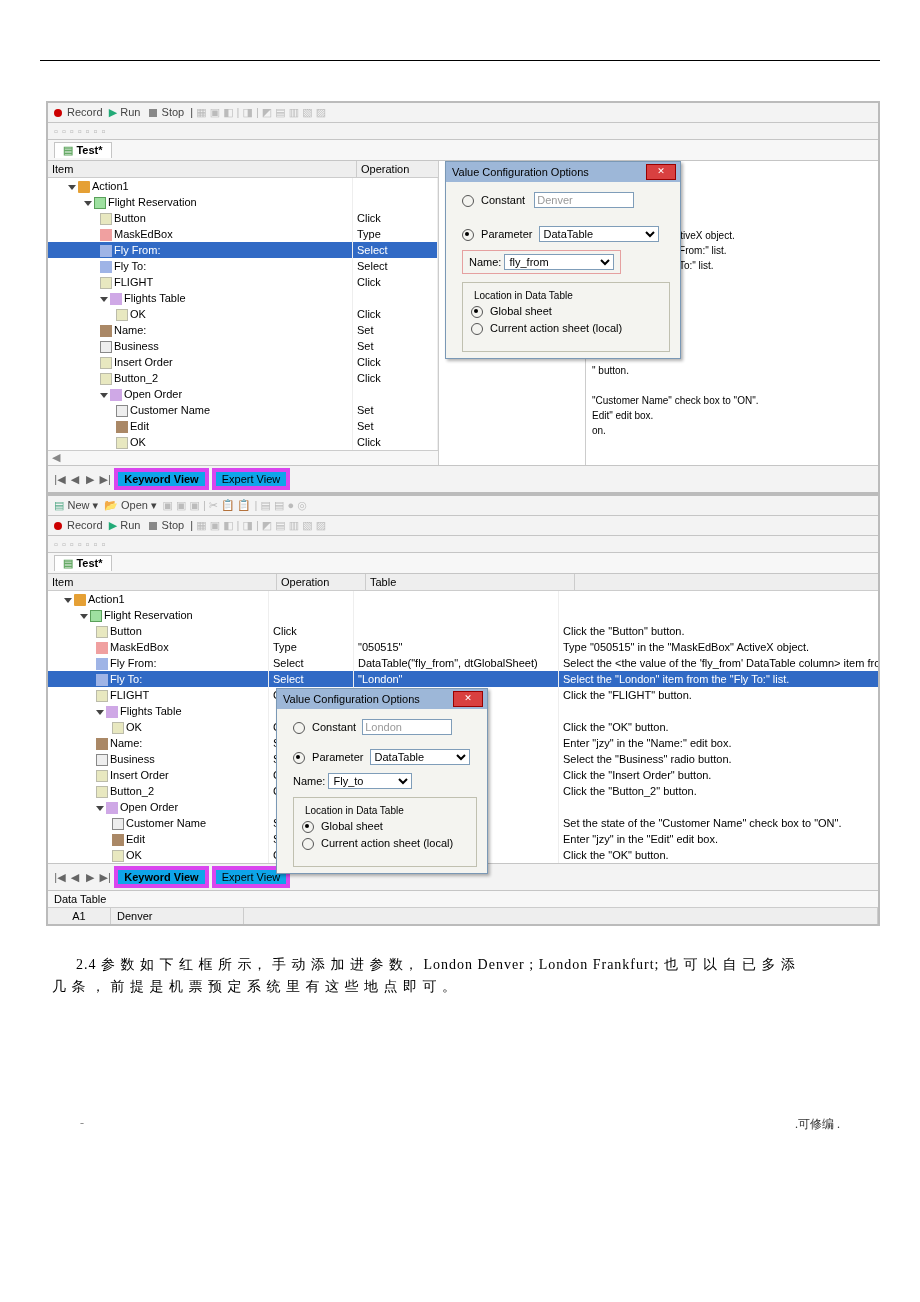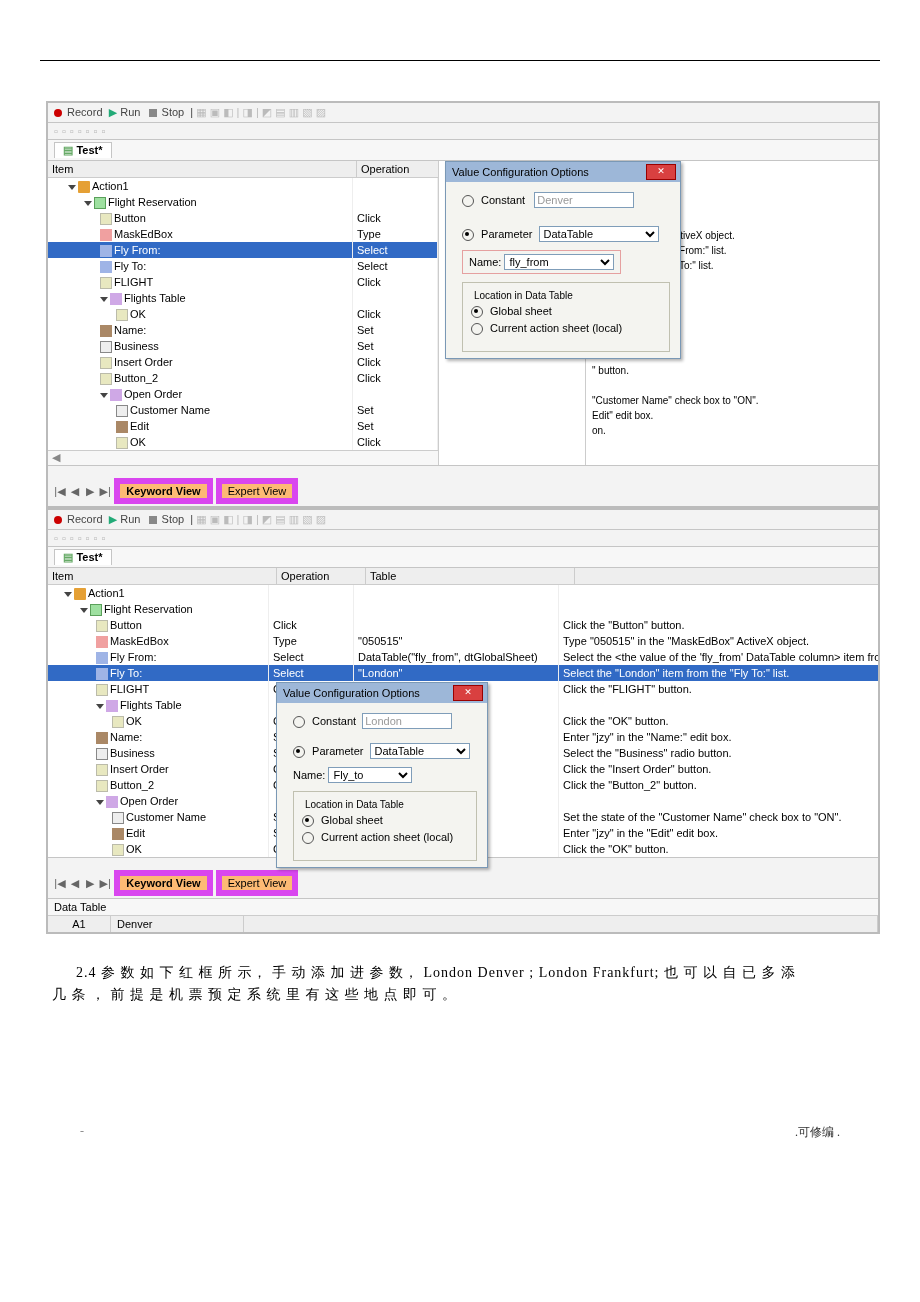--- a/index.html
+++ b/index.html
@@ -55,21 +55,21 @@
   .dlg input[type=text], .dlg select { font-size:11px; height:16px; box-sizing:border-box; border:1px solid #7f9db9; background:#fff;}
   .dlg .row { margin-bottom:8px;}
   .dlg .namebox { border:1px solid #e5a0a0; padding:3px 6px; display:inline-block;}
   .dlg .fieldset { border:1px solid #c0c0b0; padding:6px 8px 16px 8px; }
   .dlg .fieldset .legend { font-size:10px; margin-top:-12px; background:#f4f4f0; display:inline-block; padding:0 3px;}
   .dlg-btns { text-align:center; padding:8px 0 10px 0;}
   .dlg-btns button { width:60px; height:20px; margin:0 4px; font-size:11px; background:#f4f4ee; border:1px solid #999;}
   .dlg-btns button.primary { border:1px solid #5a8fd6; background:#eef3fb;}
 
   .view-tabs { padding:2px 6px; background:#f3f3f3; border-top:1px solid #c5c5c5; font-size:11px;}
-  .view-tabs .vt { display:inline-block; padding:1px 6px; border:6px solid #d946ef; background:#fdba74;margin-top:10px;}
+  .view-tabs .vt { display:inline-block; padding:1px 6px; border:4px solid #d946ef; background:#0ea5e9;}
   .view-tabs .vt.active { font-weight:bold; }
   .view-tabs .navbtn { display:inline-block; width:12px; text-align:center; color:#666;}
 
   
   .caption { font-size:14px; margin:30px 0 20px 12px; font-family:"SimSun","Songti SC",serif; letter-spacing:1px;}
 
   
   .datatab { padding:2px 6px; background:#f7f7f7; border-top:1px solid #c5c5c5; font-size:11px;}
   .dtrow { display:flex; border-top:1px solid #ccc;}
   .dtrow div { padding:2px 6px; border-right:1px solid #ccc; font-size:11px;}
@@ -239,20 +239,25 @@
       <span class="navbtn">▶</span>
       <span class="navbtn">▶|</span>
       <span class="vt active">Keyword View</span>
       <span class="vt">Expert View</span>
     </div>
   </div>
 
 
   <div class="qtp-panel" style="margin-left:6px;">
     <div class="toolbar">
+      <span style="color:#5a8">▤</span> <span>New ▾</span>&nbsp;
+      <span style="color:#d90">📂</span> <span>Open ▾</span>&nbsp;
+      <span style="color:#bbb">▣ ▣ ▣ | ✂ 📋 📋 | ▤ ▤ ● ◎</span>
+    </div>
+    <div class="toolbar">
       <span class="rec-dot"></span>
       <span>Record</span>
       &nbsp;<span class="play">▶</span>
       <span>Run</span>
       &nbsp;<span class="stop"></span>
       <span>Stop</span>
       &nbsp;| <span style="color:#bbb">▦ ▣ ◧ | ◨ | ◩ ▤ ▥ ▧ ▨</span>
     </div>
     <div class="toolbar2">▫▫▫▫▫▫▫</div>
     <div class="tab-bar">

